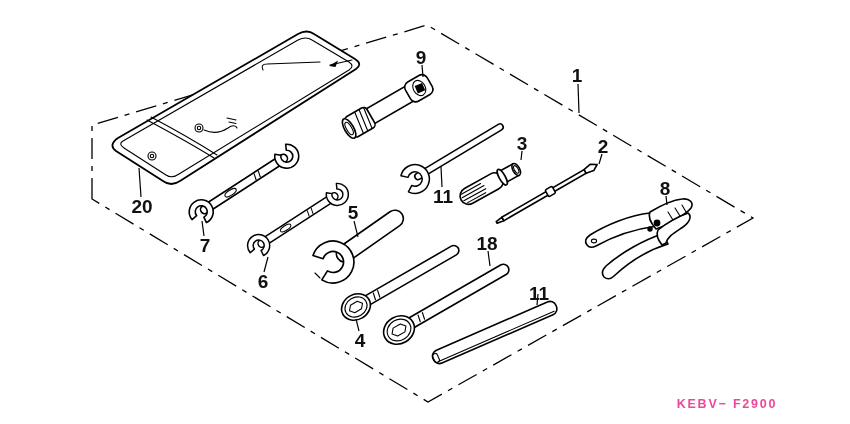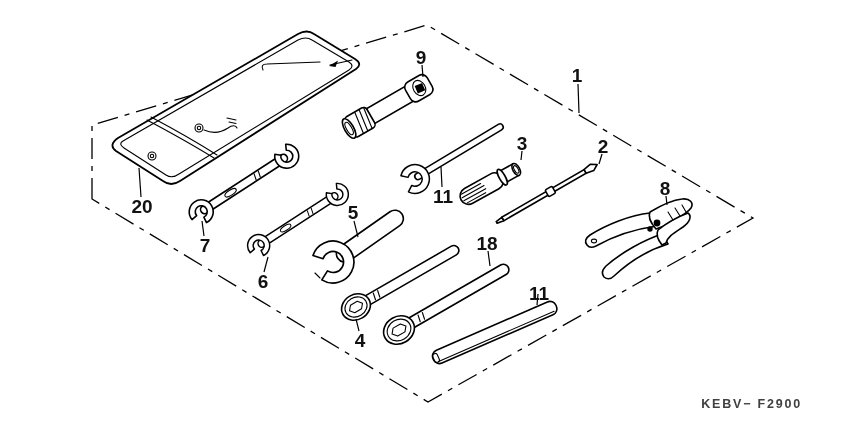--- a/index.html
+++ b/index.html
@@ -12,22 +12,22 @@
   .s{fill:#ffffff;stroke:#000000;stroke-width:1.6;stroke-linecap:round;stroke-linejoin:round;}
   .k{fill:none;stroke:#000000;stroke-width:1.1;stroke-linecap:round;stroke-linejoin:round;}
   .d{fill:#000000;stroke:none;}
   .b{fill:none;stroke:#000000;stroke-width:1.3;}
   .ld{stroke:#000000;stroke-width:1.2;}
   .callout{
     position:absolute;transform:translate(-50%,-50%);
     font-size:19px;font-weight:bold;color:#111;line-height:1;white-space:nowrap;
   }
   .diagram-code{
-    position:absolute;left:652px;top:397px;width:150px;text-align:right;
-    font-size:12.5px;font-weight:bold;letter-spacing:1.8px;color:#404040;white-space:nowrap;
+    position:absolute;left:652px;top:397px;width:150px;text-align:center;
+    font-size:12.5px;font-weight:bold;letter-spacing:1.8px;color:#ec4899;white-space:nowrap;
   }
 </style>
 </head>
 <body>
 
 <div class="stage">
 
   <svg width="850" height="424" viewBox="0 0 850 424">
     <defs>
 

